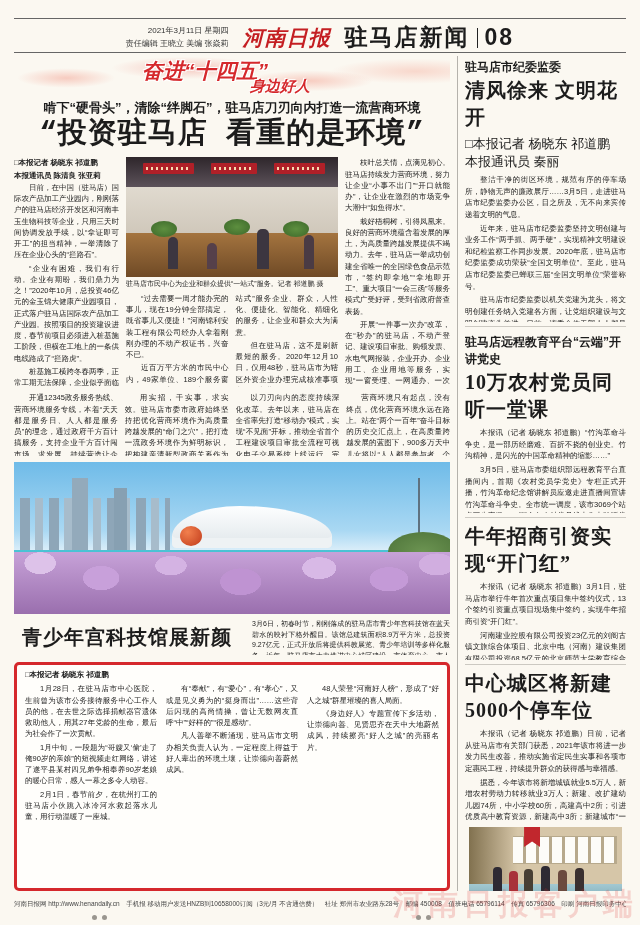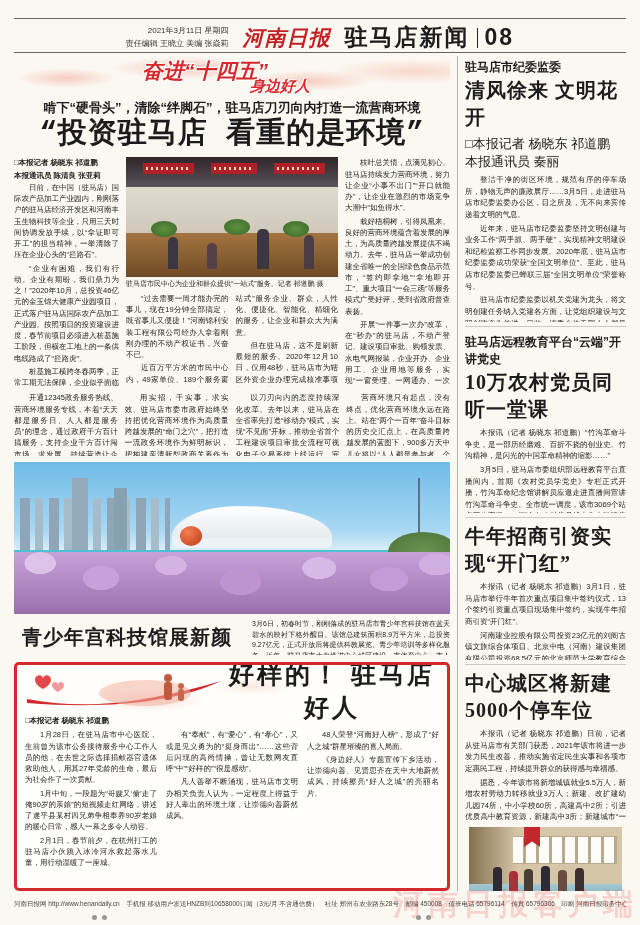--- a/index.html
+++ b/index.html
@@ -211,33 +211,20 @@
         <div class="p2-green"></div>
         <div class="p2-blossom"></div>
       </div>
 
       <div class="feature-cap">
         <div class="feature-title">青少年宫科技馆展新颜</div>
         <div class="feature-text">3月6日，初春时节，刚刚落成的驻马店市青少年宫科技馆在蓝天碧水的映衬下格外醒目。该馆总建筑面积8.9万平方米，总投资9.27亿元，正式开放后将提供科教展览、青少年培训等多样化服务。近年，驻马店市大力推进中心城区建设，市体育中心、市人民公园等一批城市配套建筑相继建成，不仅提升市民休闲生活服务方便，也成为城市的靓丽新地标。记者 弓华静 摄</div>
       </div>
 
       <div class="haoren">
-        <div class="haoren-head">
-          <svg width="200" height="44" viewBox="0 0 200 44">
-            <path d="M2,30 C55,40 110,37 196,12 C150,34 80,40 2,34 Z" fill="#d5282c"></path>
-            <ellipse cx="120" cy="24" rx="46" ry="13" fill="#f3b3a0" opacity="0.55"></ellipse>
-            <path d="M18,10 C18,5 10,5 10,11 C10,16 18,20 18,20 C18,20 26,16 26,11 C26,5 18,5 18,10 Z" fill="#e0484b"></path>
-            <path d="M33,16 C33,12 27,12 27,16.5 C27,20 33,23 33,23 C33,23 39,20 39,16.5 C39,12 33,12 33,16 Z" fill="#f09a9e"></path>
-            <circle cx="143" cy="9" r="4" fill="#c05a3e"></circle>
-            <rect x="139" y="13" width="8" height="18" rx="3" fill="#c05a3e"></rect>
-            <circle cx="156" cy="17" r="3" fill="#c9694c"></circle>
-            <rect x="153" y="20" width="6" height="12" rx="2.5" fill="#c9694c"></rect>
-          </svg>
-          <div class="haoren-title">好样的！ 驻马店好人</div>
-        </div>
         <div class="haoren-byline">□本报记者 杨晓东 祁道鹏</div>
         <div class="haoren-cols">
           <div>
             <p>1月28日，在驻马店市中心医院，生前曾为该市公务接待服务中心工作人员的他，在去世之际选择捐献器官遗体救助他人，用其27年党龄的生命，最后为社会作了一次贡献。</p>
             <p>1月中旬，一段题为“哥嫂又‘偷’走了俺90岁的亲娘”的短视频走红网络，讲述了遂平县某村四兄弟争相奉养90岁老娘的暖心日常，感人一幕之多令人动容。</p>
             <p>2月1日，春节前夕，在杭州打工的驻马店小伙跳入冰冷河水救起落水儿童，用行动温暖了一座城。</p>
           </div>
           <div>
             <p>有“奉献”，有“爱心”，有“孝心”，又或是见义勇为的“挺身而出”……这些背后闪现的高尚情操，曾让无数网友直呼“中”“好样的”“很是感动”。</p>
             <p>凡人善举不断涌现，驻马店市文明办相关负责人认为，一定程度上得益于好人辈出的环境土壤，让崇德向善蔚然成风。</p>

